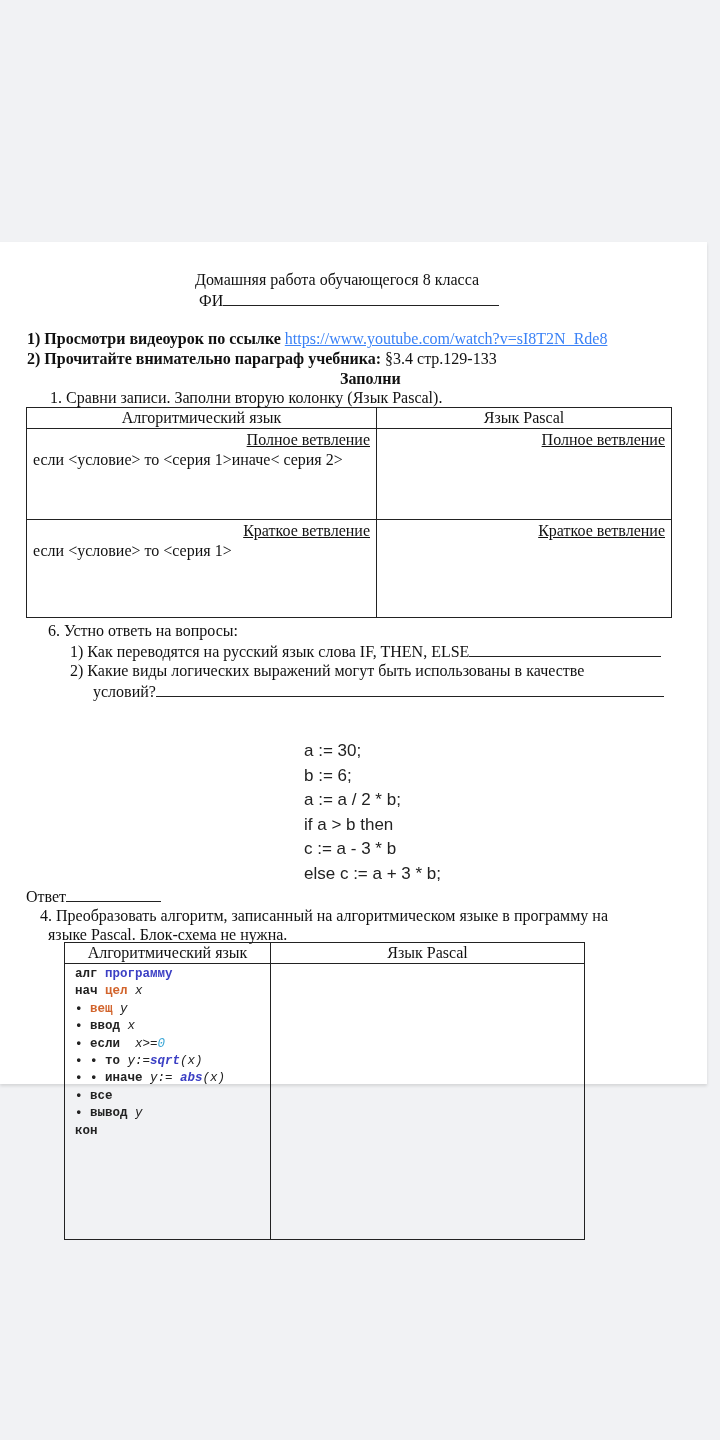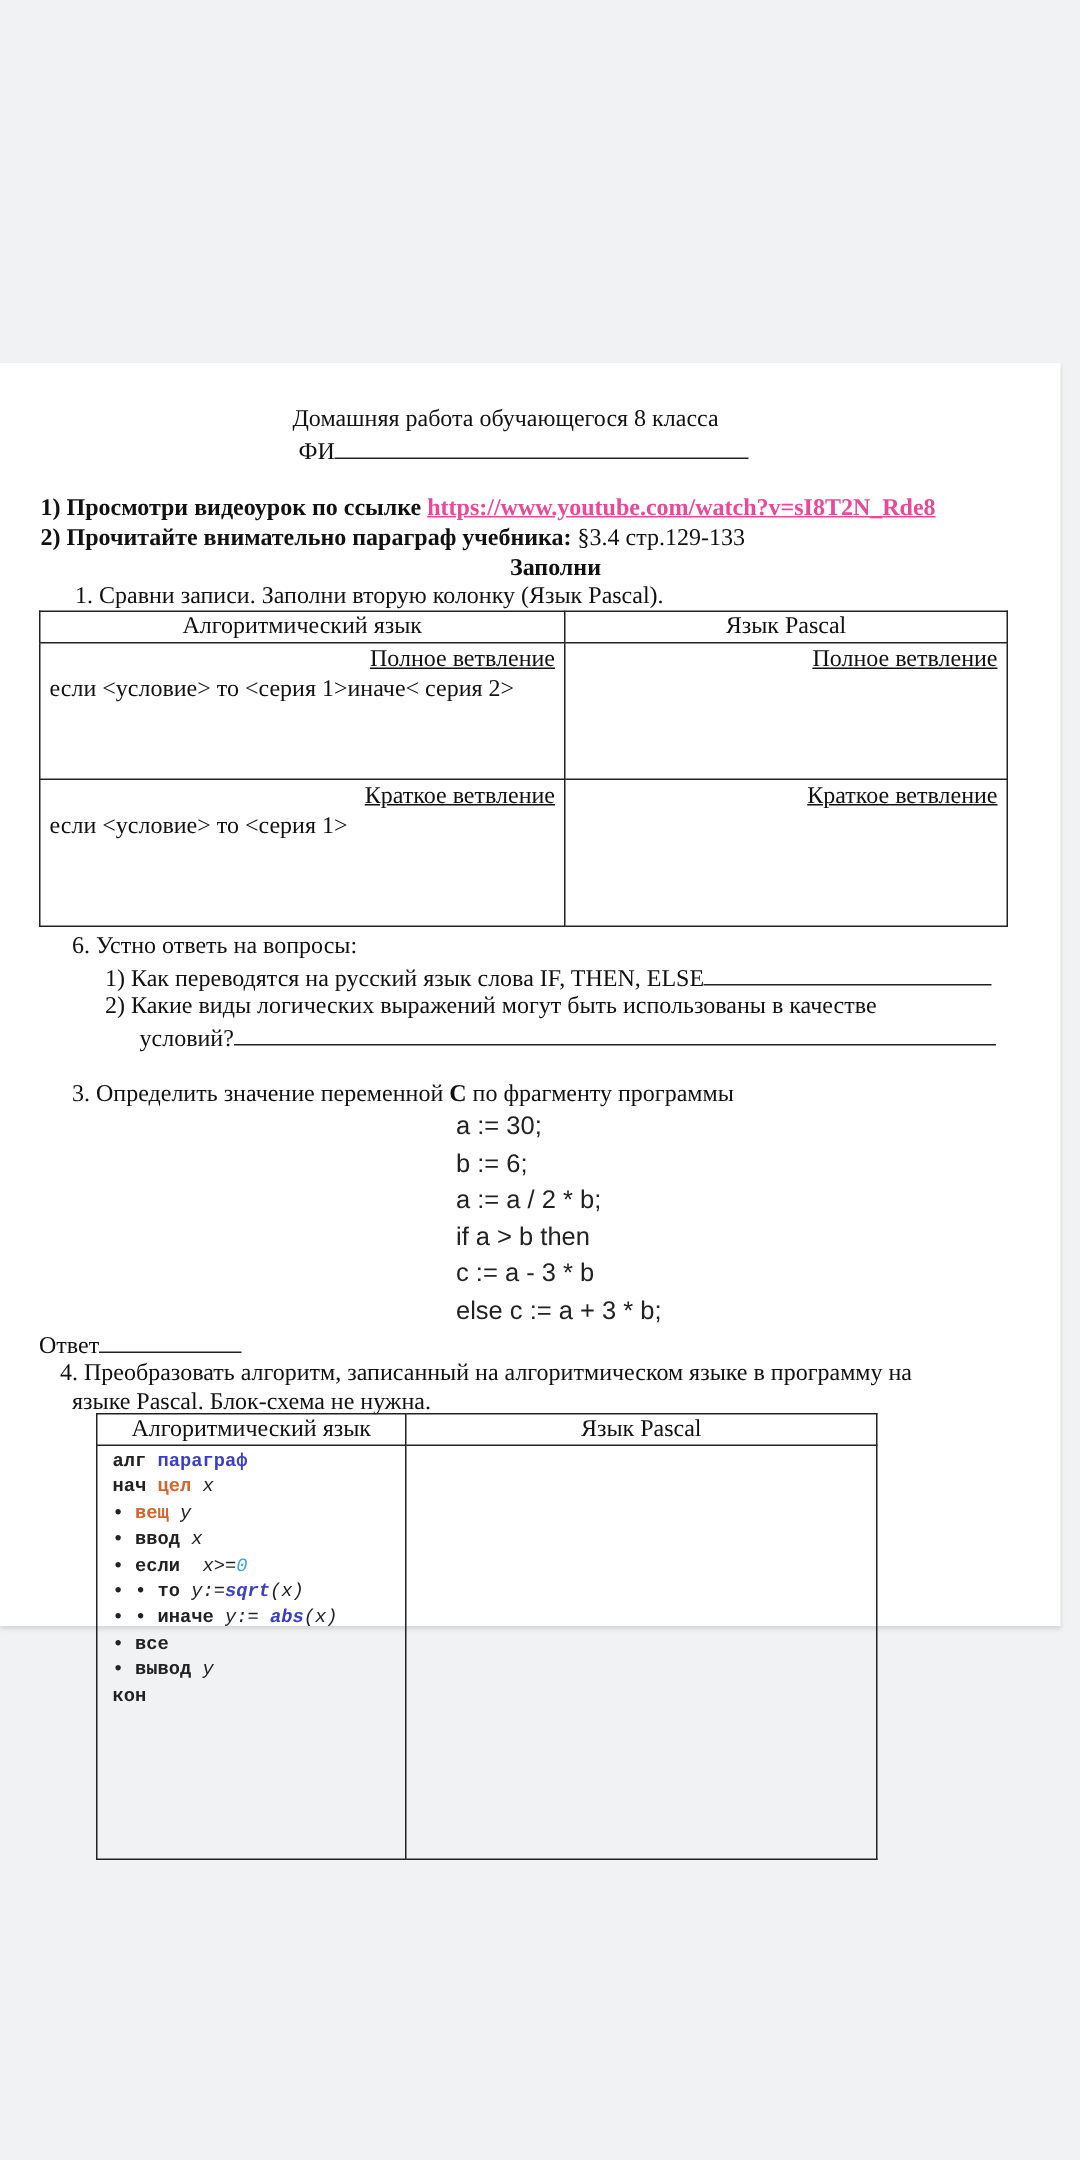--- a/index.html
+++ b/index.html
@@ -7,21 +7,21 @@
     width:720px; height:1440px; background:#f1f2f4; position:relative; overflow:hidden;
     font-family:"Liberation Serif", serif; color:#111;
   }
   .page {
     position:absolute; left:0; top:242px; width:707px; height:842px; background:#fff;
     box-shadow:0 2px 3px rgba(0,0,0,0.12);
   }
   .abs { position:absolute; white-space:nowrap; }
   .t16 { font-size:16px; line-height:20px; }
   .bold { font-weight:bold; }
-  .link { color:#ec4899; text-decoration:underline;font-weight:bold; }
+  .link { color:#3b82f6; text-decoration:underline; }
   .u { text-decoration:underline;text-align:right; }
   table.grid { position:absolute; border-collapse:collapse; }
   table.grid td, table.grid th { border:1px solid #222; vertical-align:top; padding:0; font-size:16px; line-height:20px; font-weight:normal; }
   .code { font-family:"Liberation Sans", sans-serif; font-size:17px; line-height:24.5px; color:#222; }
   .mono { font-family:"Liberation Mono", monospace; font-size:12.5px; line-height:17.4px; font-weight:bold; color:#222; }
   .kw-blue { color:#3b3fc4; }
   .kw-orange { color:#d2642c; }
   .num-cyan { color:#3aa6d6; }
   .ital { font-style:italic; font-weight:normal; }
   .blank { display:inline-block; border-bottom:1px solid #222; height:15px; vertical-align:baseline; }
@@ -74,23 +74,20 @@
 
   <div class="abs t16" style="left:48px; top:379px;">6.  Устно ответь на вопросы:</div>
   <div class="abs t16" style="left:70px; top:399px;">
     <span>1)  Как переводятся на русский язык слова IF, THEN, ELSE</span><span class="blank" style="width:192px;"></span>
   </div>
   <div class="abs t16" style="left:70px; top:419px;">2)  Какие виды логических  выражений могут быть использованы в качестве</div>
   <div class="abs t16" style="left:93px; top:439px;">
     <span>условий?</span><span class="blank" style="width:508px;"></span>
   </div>
 
-  <div class="abs t16" style="left:48px; top:478px;">
-    <span>3. Определить значение переменной  </span><span class="bold">C</span><span>  по фрагменту программы</span>
-  </div>
   <div class="abs code" style="left:264px; top:497px;margin-left:40px;">
     <div>a := 30;</div>
     <div>b := 6;</div>
     <div>a := a / 2 * b;</div>
     <div>if a &gt; b then</div>
     <div>c := a - 3 * b</div>
     <div>else c := a +  3 * b;</div>
   </div>
   <div class="abs t16" style="left:26px; top:644px;">
     <span>Ответ</span><span class="blank" style="width:95px;"></span>
@@ -101,21 +98,21 @@
 
   <table class="grid" style="left:64px; top:700px; width:521px;">
     <tbody>
         <tr style="height:21px;">
       <th style="width:205px; text-align:center;">Алгоритмический язык</th>
       <th style="text-align:center;">Язык Pascal</th>
     </tr>
     <tr style="height:276px;">
       <td style="padding:2px 10px;">
         <div class="mono">
-          <div><span>алг</span> <span class="kw-blue">параграф</span></div>
+          <div><span>алг</span> <span class="kw-blue">программу</span></div>
           <div><span>нач</span> <span class="kw-orange">цел</span> <span class="ital">x</span></div>
           <div><span>•</span>&nbsp;<span class="kw-orange">вещ</span> <span class="ital">y</span></div>
           <div><span>•  ввод</span> <span class="ital">x</span></div>
           <div><span>•  если</span>&nbsp;&nbsp;<span class="ital">x&gt;=</span><span class="num-cyan ital">0</span></div>
           <div><span>•  •  то</span> <span class="ital">y:=</span><span class="kw-blue ital" style="font-weight:bold;">sqrt</span><span class="ital">(x)</span></div>
           <div><span>•  •  иначе</span> <span class="ital">y:=</span> <span class="kw-blue ital" style="font-weight:bold;">abs</span><span class="ital">(x)</span></div>
           <div><span>•  все</span></div>
           <div><span>•  вывод</span> <span class="ital">y</span></div>
           <div><span>кон</span></div>
         </div>

